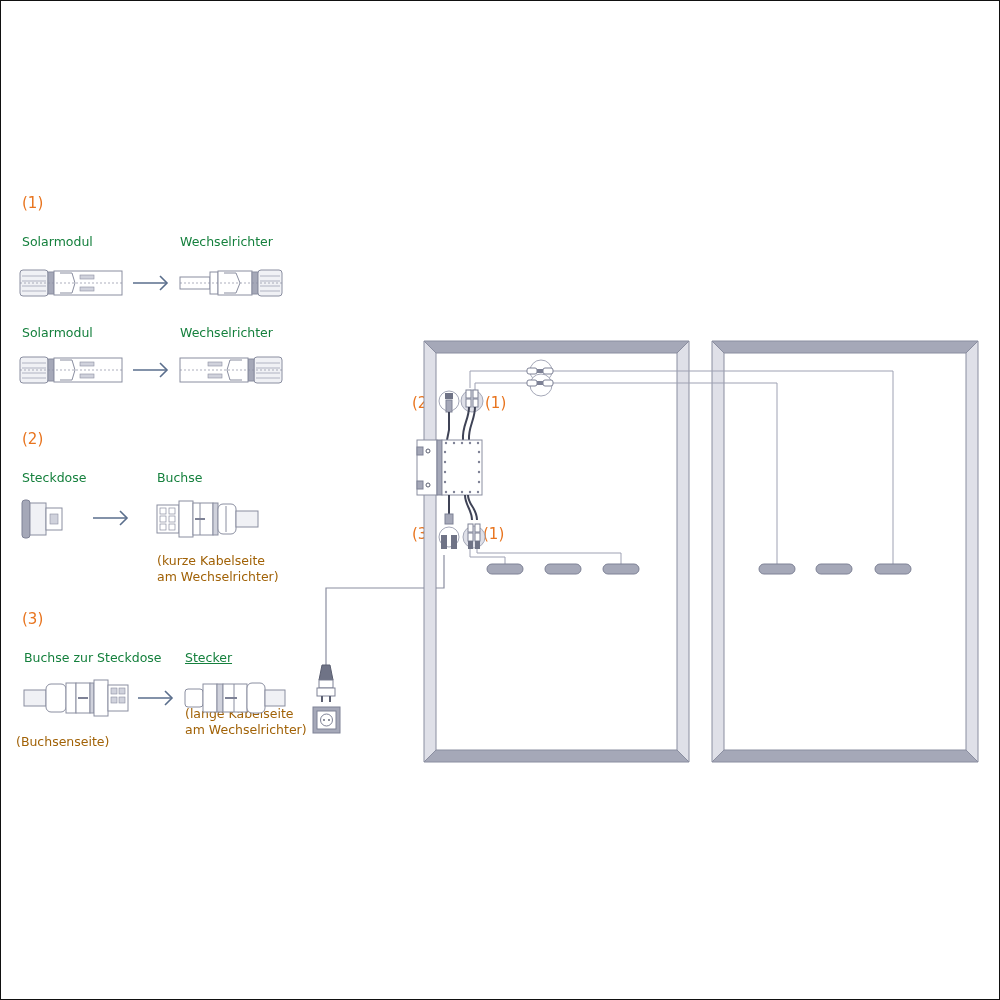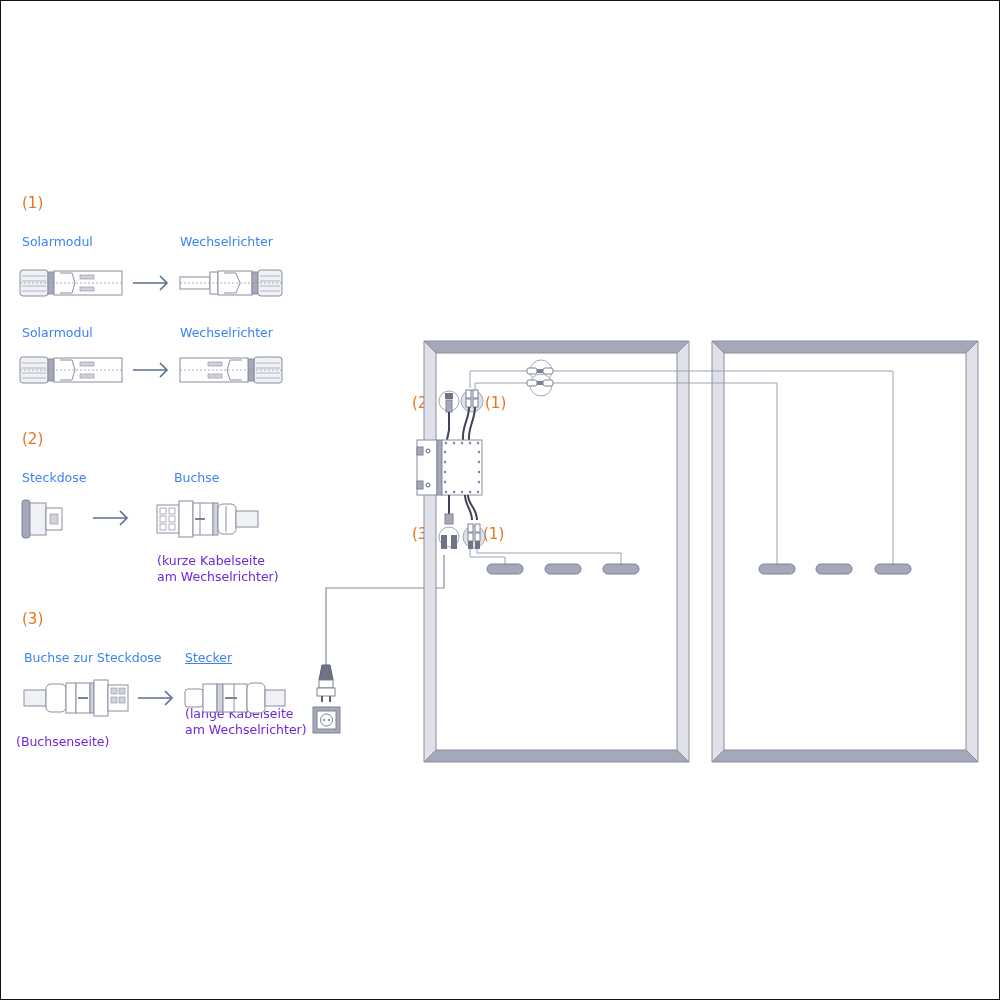--- a/index.html
+++ b/index.html
@@ -1,36 +1,36 @@
 <!DOCTYPE html>
 <html><head>
 <meta charset="utf-8">
 <style>
   html, body { margin: 0; padding: 0; background: #ffffff; }
   body { width: 1000px; height: 1000px; position: relative; overflow: hidden; font-family: "DejaVu Sans", sans-serif; }
   .frame { position: absolute; left: 0; top: 0; width: 998px; height: 998px; border: 1px solid #111; box-sizing: content-box; }
-  .lbl { position: absolute; font-size: 12.5px; color: #3b82f6; white-space: nowrap; line-height: 15px; }
+  .lbl { position: absolute; font-size: 12.5px; color: #15803d; white-space: nowrap; line-height: 15px; }
   .num { position: absolute; font-size: 15px; color: #e8741e; white-space: nowrap; }
-  .note { position: absolute; font-size: 12.5px; color: #6d28d9; line-height: 16px; white-space: pre; }
+  .note { position: absolute; font-size: 12.5px; color: #a16207; line-height: 16px; white-space: pre; }
   svg.layer { position: absolute; left: 0; top: 0; }
 </style>
 </head>
 <body>
 
 <div class="frame"></div>
 
 <div class="num" style="left:22px;top:194px;">(1)</div>
 <div class="lbl" style="left:22px;top:234px;">Solarmodul</div>
 <div class="lbl" style="left:180px;top:234px;">Wechselrichter</div>
 <div class="lbl" style="left:22px;top:325px;">Solarmodul</div>
 <div class="lbl" style="left:180px;top:325px;">Wechselrichter</div>
 
 <div class="num" style="left:22px;top:430px;">(2)</div>
 <div class="lbl" style="left:22px;top:470px;">Steckdose</div>
-<div class="lbl" style="left:174px;top:470px;">Buchse</div>
+<div class="lbl" style="left:157px;top:470px;">Buchse</div>
 <div class="note" style="left:157px;top:553px;">(kurze Kabelseite
 am Wechselrichter)</div>
 
 <div class="num" style="left:22px;top:610px;">(3)</div>
 <div class="lbl" style="left:24px;top:650px;">Buchse zur Steckdose</div>
 <div class="lbl" style="left:185px;top:650px;text-decoration:underline;">Stecker</div>
 <div class="note" style="left:16px;top:734px;">(Buchsenseite)</div>
 <div class="note" style="left:185px;top:706px;">(lange Kabelseite
 am Wechselrichter)</div>
 

